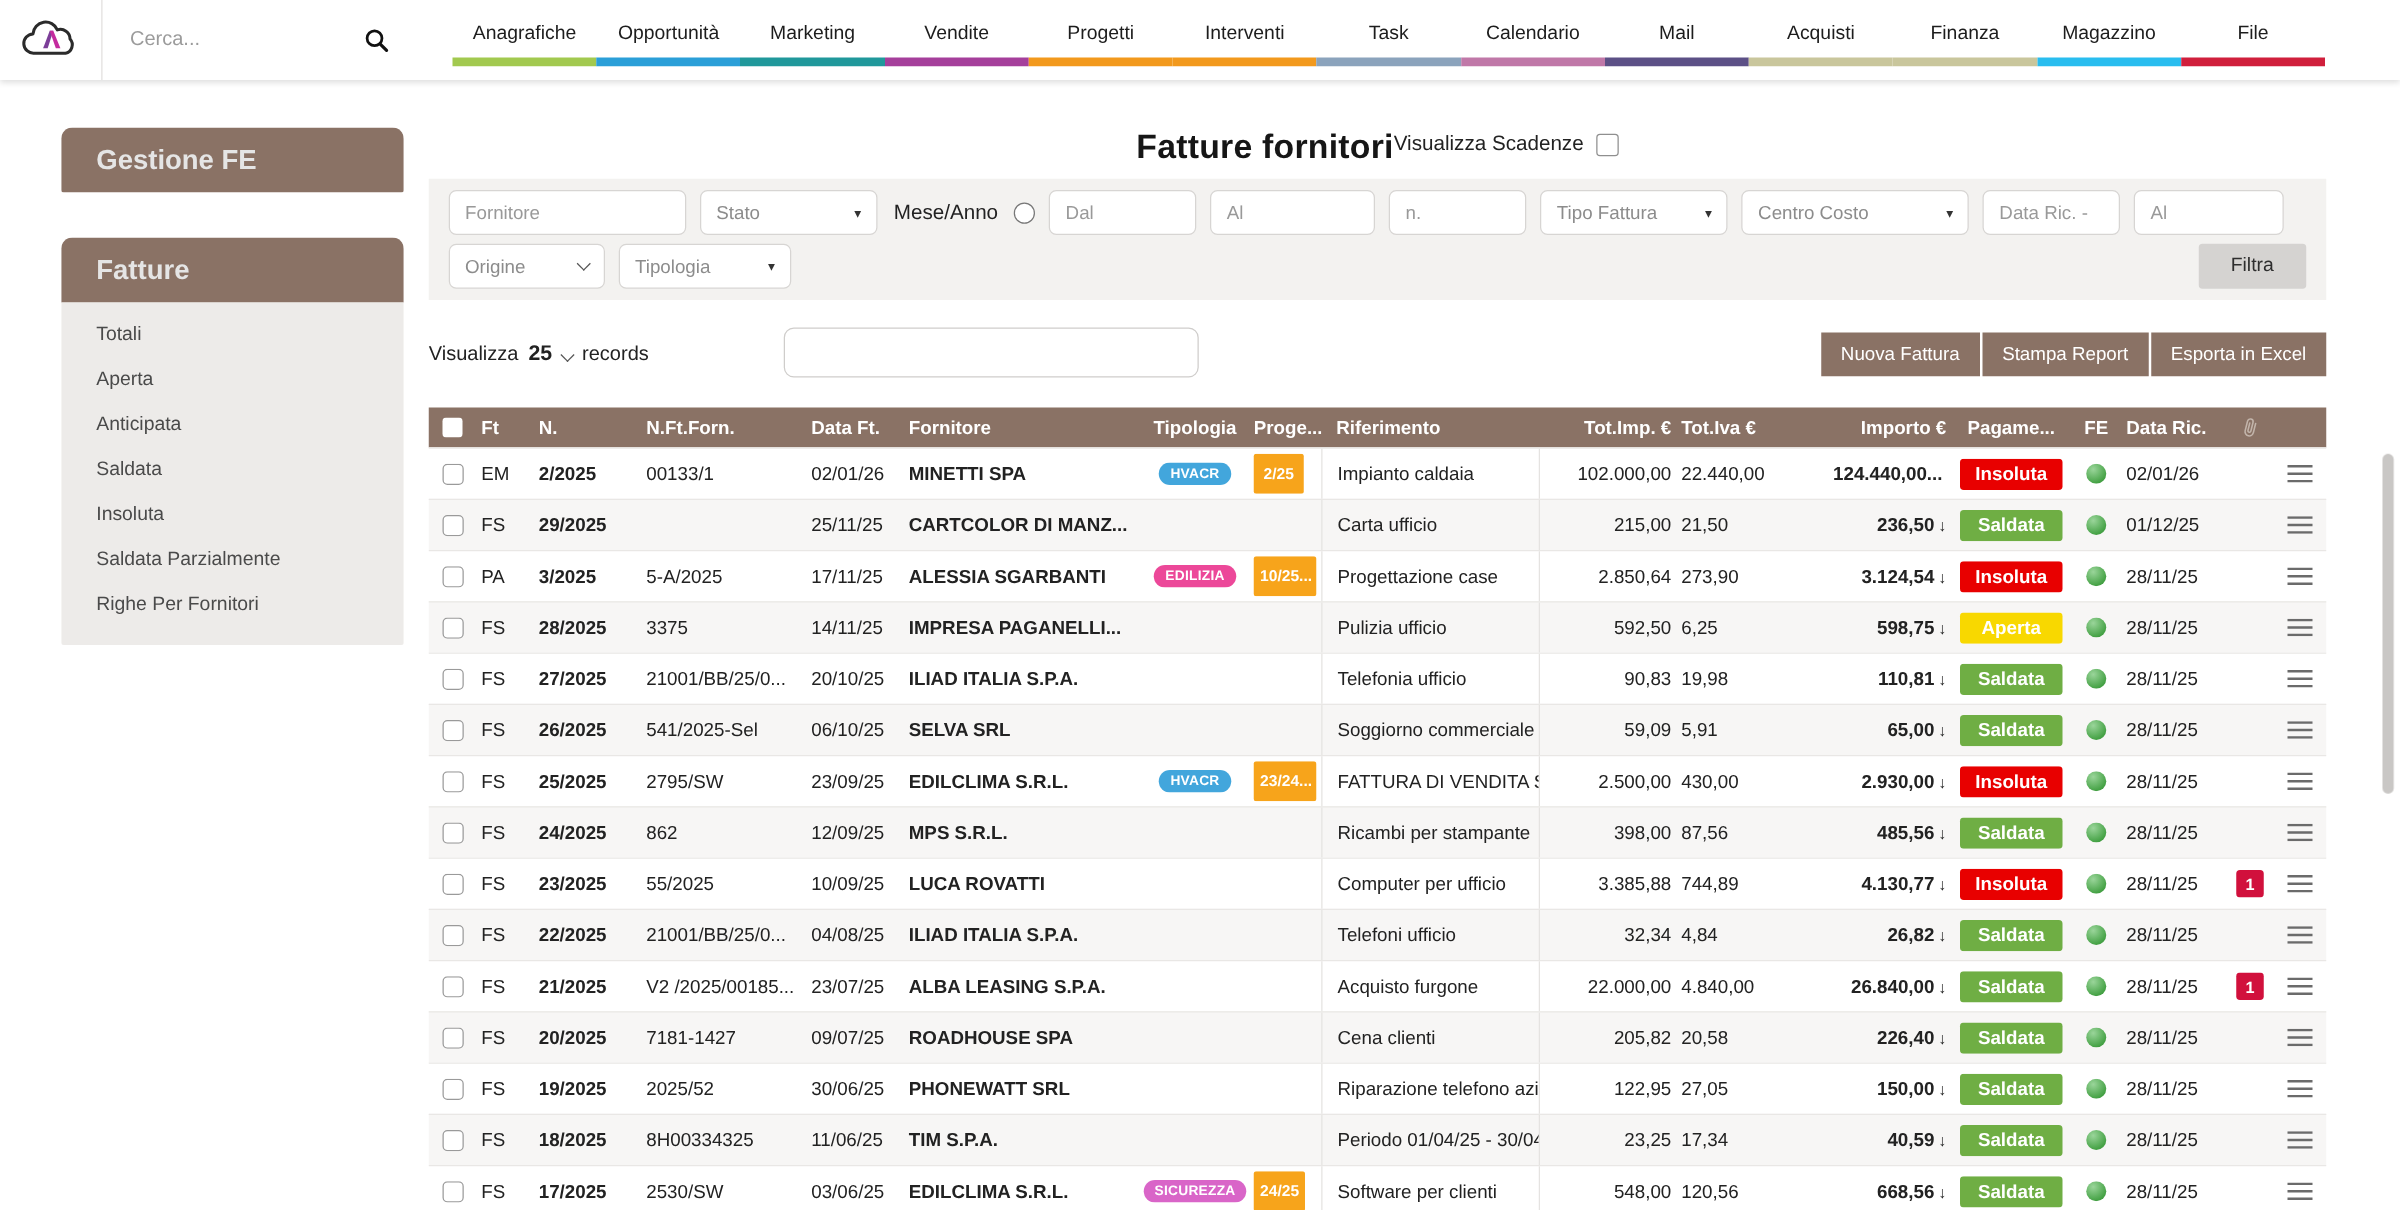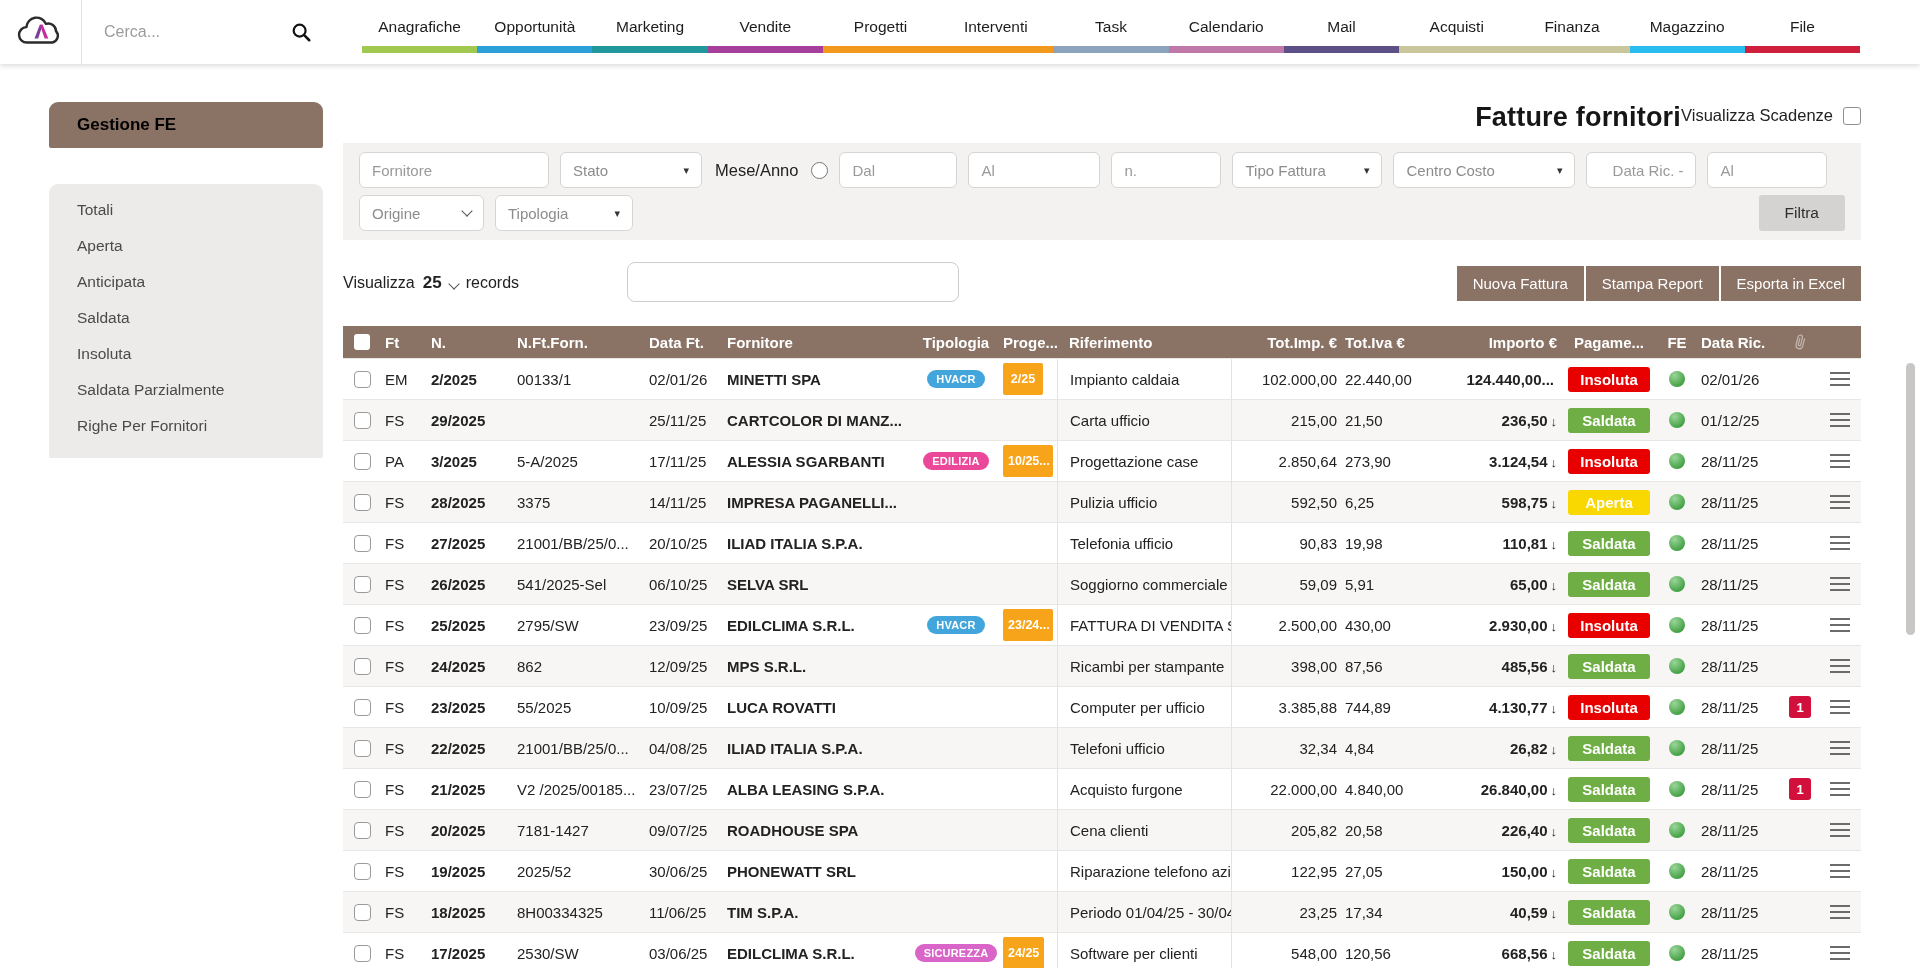--- a/index.html
+++ b/index.html
@@ -20,31 +20,31 @@
     font-size:15.5px; color:#1d1d1d; cursor:pointer; }
   .nav-item span { padding-bottom:10px; }
   .nav-underline { position:absolute; left:0; right:0; bottom:11px; height:7px; }
 
   
   .layout { display:flex; padding:38px 0 0 49px; height:904px; }
 
   
   .sidebar { width:274px; flex:none; }
   .side-section { margin-bottom:36px; border-radius:9px 9px 2px 2px; overflow:hidden; }
-  .side-head { background:#8a7265; color:#000000; font-size:17px; font-weight:bold;
+  .side-head { background:#8a7265; color:#e5e5e5; font-size:22px; font-weight:bold;
     padding:13px 0 13px 28px; }
   .side-items { background:#edebe9; padding:8px 0 14px; }
   .side-item { position:relative; display:flex; align-items:center; font-size:15.5px;
     color:#4a4a4a; padding:9px 16px 9px 28px; cursor:pointer; }
   .side-badge { margin-left:auto; background:#f20000; color:#fff; font-size:13px; font-weight:bold;
     width:23px; height:23px; border-radius:50%; display:flex; align-items:center; justify-content:center; }
 
   
   .main { width:1518px; margin-left:20px; flex:none; }
-  .title-row { display:flex; align-items:flex-start; justify-content:flex-end; }
+  .title-row { display:flex; align-items:flex-start; justify-content:center; }
   .page-title { font-size:27px; font-weight:bold; color:#161616; letter-spacing:.2px; }
   .scadenze { display:flex; align-items:center; gap:10px; font-size:16.5px; color:#222; margin-top:4px; }
   .checkbox { width:18px; height:18px; border:1.6px solid #8f8f8f; border-radius:3px; background:#fff; }
 
   
   .filters { background:#f3f2f0; margin-top:10px; padding:9px 16px 9px 16px; }
   .f-row { display:flex; align-items:center; gap:11px; }
   .f-row + .f-row { margin-top:7px; }
   .f-input, .f-select { height:36px; background:#fff; border:1px solid #d7d5d3; border-radius:6px;
     font-size:15px; color:#333; padding:0 12px; display:flex; align-items:center;
@@ -206,20 +206,21 @@
     </div>
 </div>
 
 <div class="layout">
 
   <div class="sidebar">
     <div class="side-section">
       <div class="side-head">Gestione FE</div>
     </div>
     <div class="side-section">
+      <div class="side-head">Fatture</div>
       <div class="side-items">
 
           <div class="side-item">
             <span>Totali</span>
 
           </div>
 
           <div class="side-item">
             <span>Aperta</span>
 
@@ -276,21 +277,21 @@
         <input class="f-input" style="width: 132px;" placeholder="Al">
         <input class="f-input" style="width: 110px;" placeholder="n.">
         <div class="f-select" style="width:150px">
           <span>Tipo Fattura</span>
           <span class="tri">▾</span>
         </div>
         <div class="f-select" style="width:182px">
           <span>Centro Costo</span>
           <span class="tri">▾</span>
         </div>
-        <input class="f-input" style="width: 110px; text-align: right;" placeholder="Data Ric. -">
+        <input class="f-input" style="width: 110px;" placeholder="Data Ric. -">
         <input class="f-input" style="width: 120px;" placeholder="Al">
       </div>
       <div class="f-row">
         <div class="f-select" style="width:125px">
           <span>Origine</span>
           <span class="chev"></span>
         </div>
         <div class="f-select" style="width:138px">
           <span>Tipologia</span>
           <span class="tri">▾</span>

